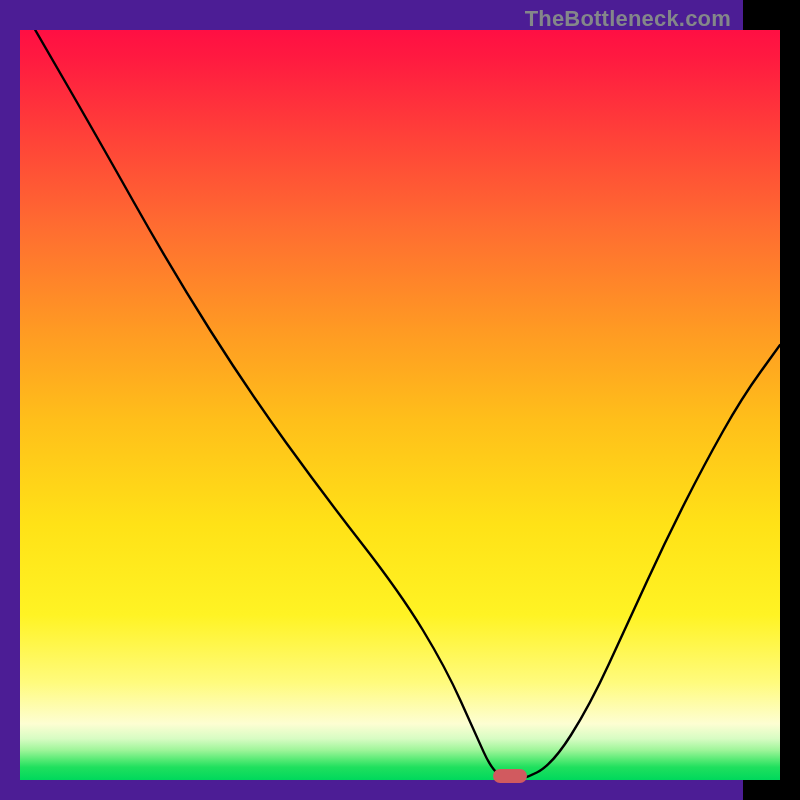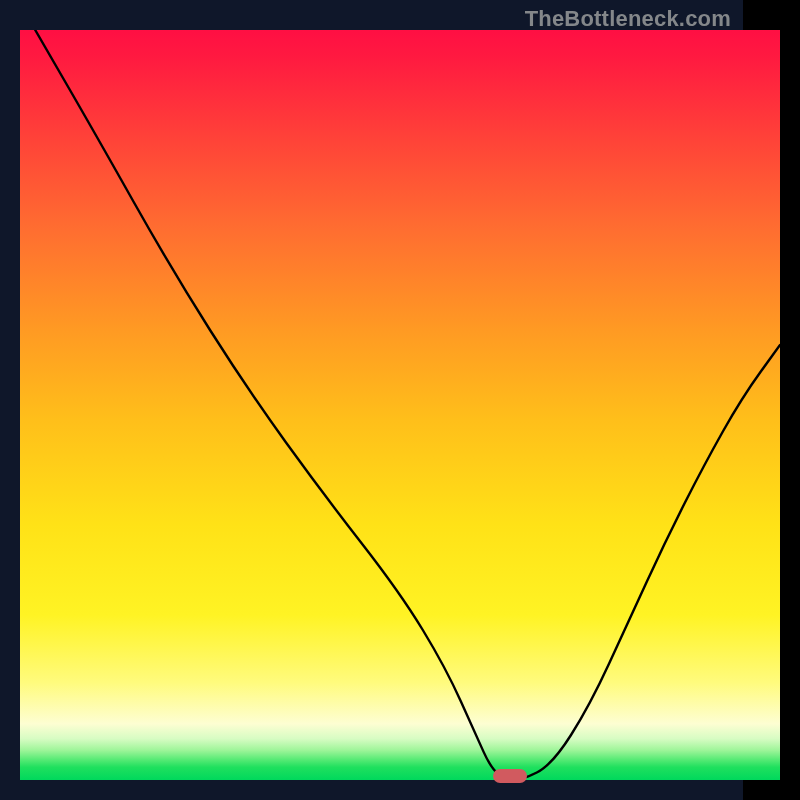--- a/index.html
+++ b/index.html
@@ -8,21 +8,21 @@
     width: 800px;
     height: 800px;
     background: #000;
     overflow: hidden;
     font-family: Arial, Helvetica, sans-serif;
   }
   .frame {
     position: relative;
     width: 743px;
     height: 800px;
-    background: #0f172a;
+    background: #4c1d95;
   }
   .watermark {
     position: absolute;
     top: 6px;
     right: 12px;
     color: #84878a;
     font-size: 22px;
     font-weight: 600;
     z-index: 10;
     letter-spacing: 0.2px;

